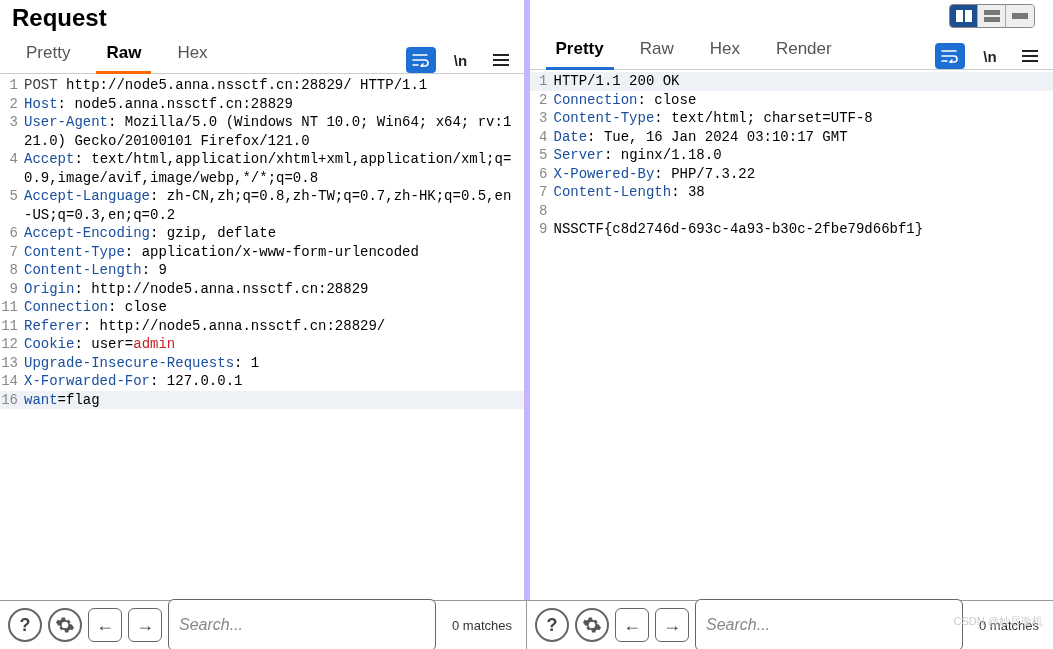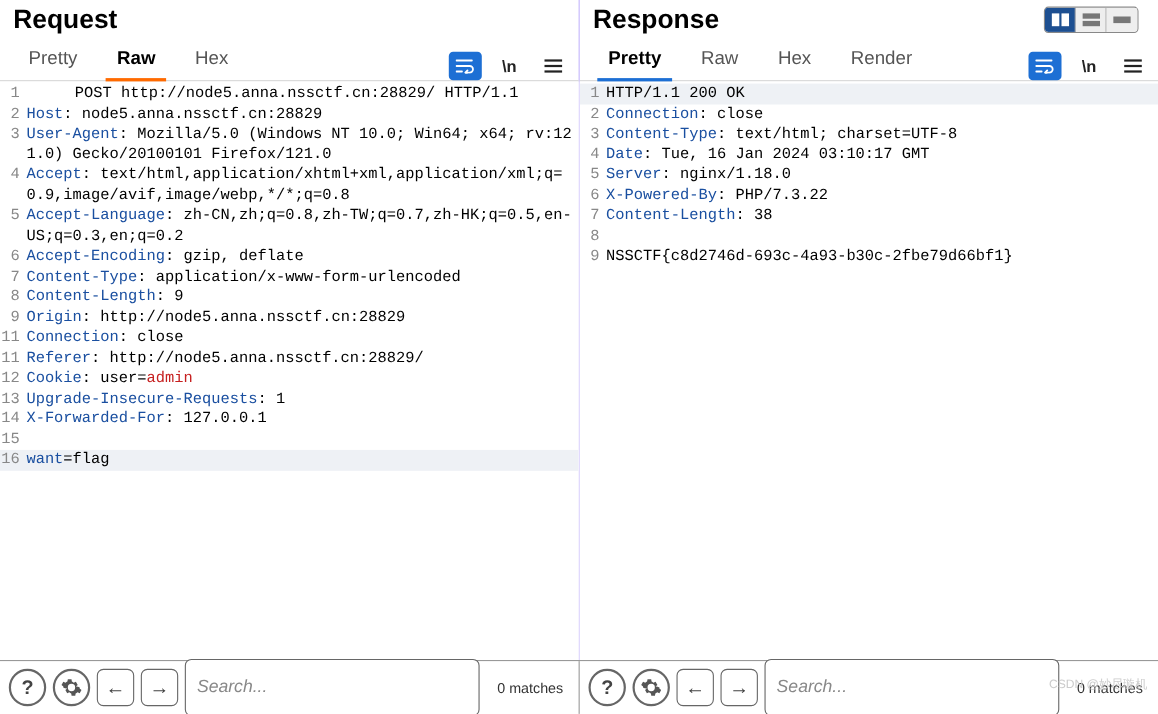--- a/index.html
+++ b/index.html
@@ -1,18 +1,18 @@
 <!DOCTYPE html>
 <html><head>
 <meta charset="utf-8">
 <style>
   * { box-sizing: border-box; margin: 0; padding: 0; }
   html, body { width: 1053px; height: 649px; font-family: Arial, sans-serif; overflow: hidden; background:#fff; color:#000; }
   .panes { display:flex; height: 600px; }
-  .pane { flex:1; display:flex; flex-direction:column; border-right:1px solid #c4b5fd; }
+  .pane { flex:1; display:flex; flex-direction:column; border-right:6px solid #c4b5fd; }
   .pane:last-child { border-right:none; }
   .title-row { display:flex; align-items:center; padding:4px 12px 2px 12px; }
   .title { font-size:24px; font-weight:700; }
   .spacer { flex:1; }
   .layout-toggle { display:flex; border:1px solid #888; border-radius:4px; overflow:hidden; margin-right:6px;}
   .layout-toggle div { width:28px; height:22px; display:flex; align-items:center; justify-content:center; background:#eee; cursor:pointer; border-right:1px solid #aaa;}
   .layout-toggle div:last-child{border-right:none;}
   .layout-toggle .active { background:#1d4f91; color:#fff; }
   .tabs-row { display:flex; align-items:flex-end; padding:0 8px; height:40px; border-bottom:1px solid #ccc; }
   .tab { padding:6px 10px 10px 10px; margin:0 8px; font-size:17px; color:#555; cursor:pointer; position:relative; }
@@ -25,21 +25,21 @@
   .iconbtn.blue { background:#1d6fd4; color:#fff;}
   .iconbtn.plain { color:#222; font-weight:600; font-size:15px;}
   .menu-icon { display:flex; flex-direction:column; gap:3px;}
   .menu-icon span{ width:16px; height:2px; background:#222; display:block;}
   .code-area { flex:1; overflow:auto; background:#fff; font-family: "Consolas","Courier New",monospace; font-size:14px; line-height:18.5px; padding-top:2px;}
   .line { display:flex; white-space:pre-wrap; word-break:break-all; }
   .ln { width:24px; text-align:right; color:#888; padding-right:6px; flex-shrink:0; user-select:none;}
   .lc { flex:1; padding-right:6px; }
   .hl-line { background:#eef1f5; }
   .kw { color:#1a4fa0; }
-  .mth { color:#000000;margin-left:44px; }
+  .mth { color:#404040; }
   .val-red { color:#c62020; }
   .val-brown { color:#000000; }
   .param { color:#1a4fa0; }
   .footer { height:49px; display:flex; border-top:1px solid #999; }
   .foot-pane { flex:1; display:flex; align-items:center; gap:6px; padding:4px 8px; border-right:1px solid #999;}
   .foot-pane:last-child{border-right:none;}
   .circ-btn { width:34px; height:34px; border:2px solid #666; border-radius:50%; display:flex; align-items:center; justify-content:center; cursor:pointer; color:#444; font-weight:700; font-size:18px; flex-shrink:0;}
   .sq-btn { width:34px; height:34px; border:1px solid #666; border-radius:6px; display:flex; align-items:center; justify-content:center; cursor:pointer; color:#444; font-size:18px; flex-shrink:0;}
   .srch { flex:1; height:52px; border:1px solid #666; border-radius:6px; padding:0 10px; font-size:16px; color:#333; font-style:italic;}
   .srch::placeholder{color:#888;}
@@ -84,28 +84,26 @@
         <div class="line"><div class="ln">5</div><div class="lc"><span class="kw">Accept-Language</span><span>: zh-CN,zh;q=0.8,zh-TW;q=0.7,zh-HK;q=0.5,en-US;q=0.3,en;q=0.2</span></div></div>
         <div class="line"><div class="ln">6</div><div class="lc"><span class="kw">Accept-Encoding</span><span>: gzip, deflate</span></div></div>
         <div class="line"><div class="ln">7</div><div class="lc"><span class="kw">Content-Type</span><span>: application/x-www-form-urlencoded</span></div></div>
         <div class="line"><div class="ln">8</div><div class="lc"><span class="kw">Content-Length</span><span>: 9</span></div></div>
         <div class="line"><div class="ln">9</div><div class="lc"><span class="kw">Origin</span><span>: http://node5.anna.nssctf.cn:28829</span></div></div>
         <div class="line"><div class="ln">11</div><div class="lc"><span class="kw">Connection</span><span>: close</span></div></div>
         <div class="line"><div class="ln">11</div><div class="lc"><span class="kw">Referer</span><span>: http://node5.anna.nssctf.cn:28829/</span></div></div>
         <div class="line"><div class="ln">12</div><div class="lc"><span class="kw">Cookie</span><span>: user=</span><span class="val-red">admin</span></div></div>
         <div class="line"><div class="ln">13</div><div class="lc"><span class="kw">Upgrade-Insecure-Requests</span><span>: 1</span></div></div>
         <div class="line"><div class="ln">14</div><div class="lc"><span class="kw">X-Forwarded-For</span><span>: 127.0.0.1</span></div></div>
-        <div class="line"><div class="ln">15</div><div class="lc"><span></span></div></div>
         <div class="line hl-line"><div class="ln">16</div><div class="lc"><span class="param">want</span><span>=f</span><span class="val-brown">lag</span></div></div>
       </div>
   </div>
 
   <div class="pane">
     <div class="title-row">
-      <div class="title">Response</div>
       <div class="spacer"></div>
       <div class="layout-toggle">
         <div class="active">
             <svg width="16" height="12">
               <rect x="0" y="0" width="7" height="12" fill="#fff"></rect>
               <rect x="9" y="0" width="7" height="12" fill="#fff"></rect>
             </svg>
           </div>
         <div>
             <svg width="16" height="12">

